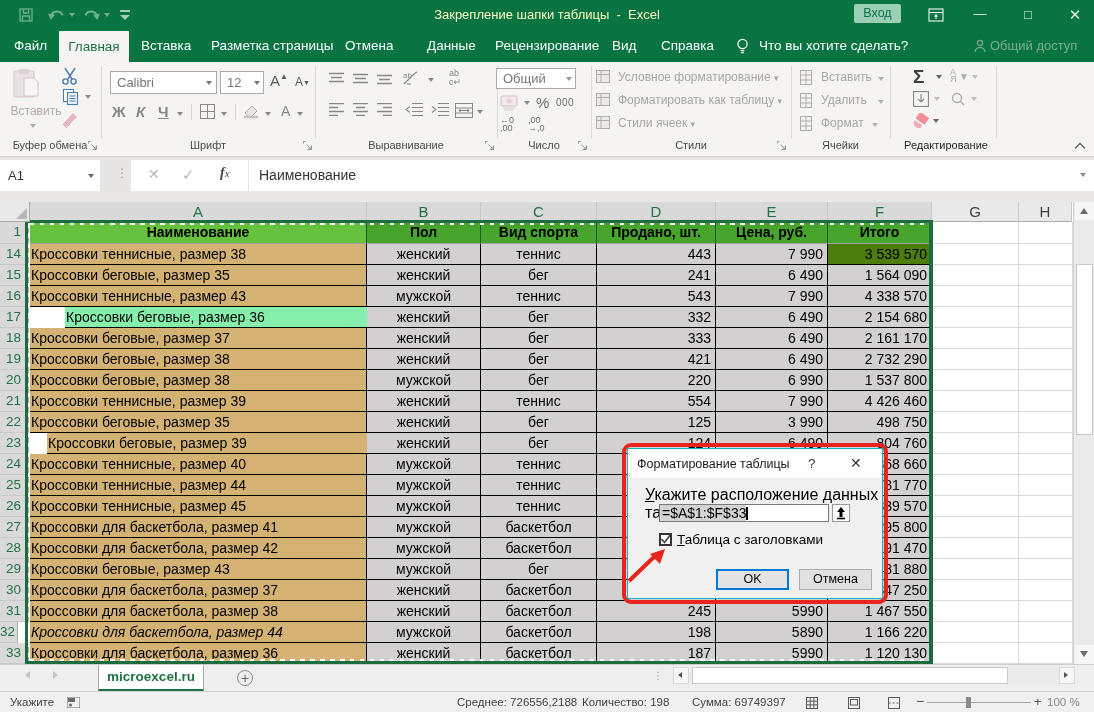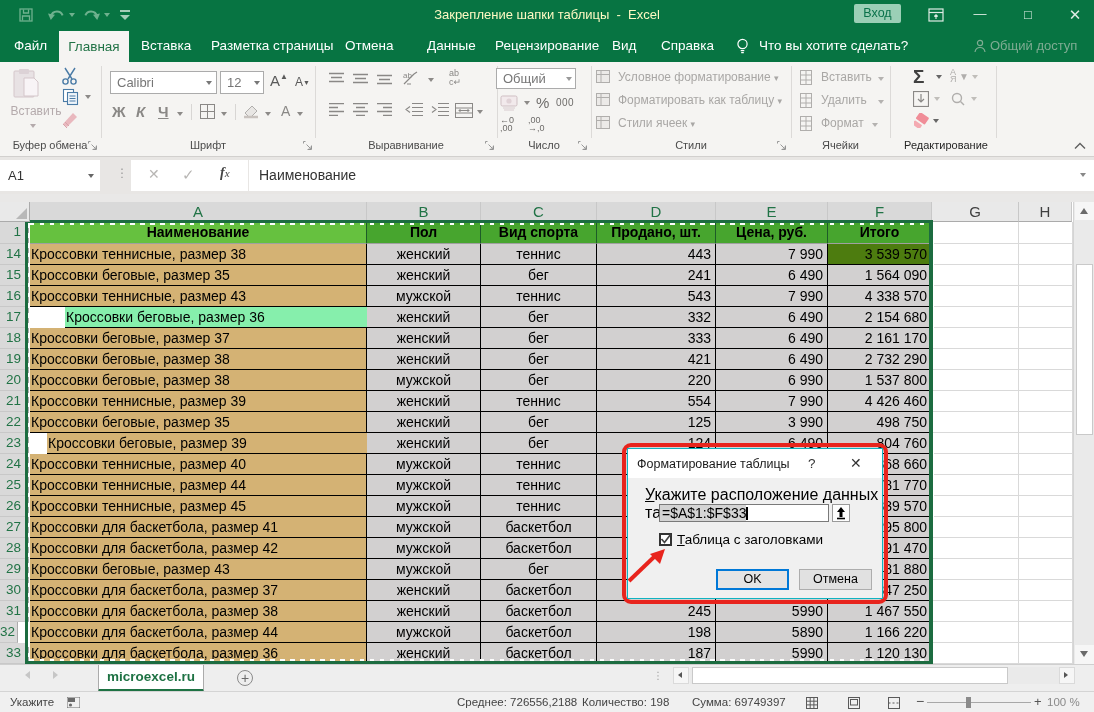--- a/index.html
+++ b/index.html
@@ -407,21 +407,21 @@
 <div class="c cc" style="left:481px;top:580px;width:116px;height:21px;background:#d2d0d0;">баскетбол</div>
 <div class="c cr" style="left:597px;top:580px;width:119px;height:21px;background:#d2d0d0;">225</div>
 <div class="c cr" style="left:716px;top:580px;width:112px;height:21px;background:#d2d0d0;">5990</div>
 <div class="c cr" style="left:828px;top:580px;width:104px;height:21px;background:#d2d0d0;">1 347 250</div>
 <div class="c ca" style="left:30px;top:601px;width:337px;height:21px;background:#d4b274;">Кроссовки для баскетбола, размер 38</div>
 <div class="c cc" style="left:367px;top:601px;width:114px;height:21px;background:#d2d0d0;">женский</div>
 <div class="c cc" style="left:481px;top:601px;width:116px;height:21px;background:#d2d0d0;">баскетбол</div>
 <div class="c cr" style="left:597px;top:601px;width:119px;height:21px;background:#d2d0d0;">245</div>
 <div class="c cr" style="left:716px;top:601px;width:112px;height:21px;background:#d2d0d0;">5990</div>
 <div class="c cr" style="left:828px;top:601px;width:104px;height:21px;background:#d2d0d0;">1 467 550</div>
-<div class="c ca" style="left:30px;top:622px;width:337px;height:21px;background:#d4b274;">Кроссовки для баскетбола, размер 44</div>
+<div class="c ca" style="left:30px;top:622px;width:337px;height:21px;background:#d4b274;font-style:italic;">Кроссовки для баскетбола, размер 44</div>
 <div class="c cc" style="left:367px;top:622px;width:114px;height:21px;background:#d2d0d0;">мужской</div>
 <div class="c cc" style="left:481px;top:622px;width:116px;height:21px;background:#d2d0d0;">баскетбол</div>
 <div class="c cr" style="left:597px;top:622px;width:119px;height:21px;background:#d2d0d0;">198</div>
 <div class="c cr" style="left:716px;top:622px;width:112px;height:21px;background:#d2d0d0;">5890</div>
 <div class="c cr" style="left:828px;top:622px;width:104px;height:21px;background:#d2d0d0;">1 166 220</div>
 <div class="c ca" style="left:30px;top:643px;width:337px;height:21px;background:#d4b274;">Кроссовки для баскетбола, размер 36</div>
 <div class="c cc" style="left:367px;top:643px;width:114px;height:21px;background:#d2d0d0;">женский</div>
 <div class="c cc" style="left:481px;top:643px;width:116px;height:21px;background:#d2d0d0;">баскетбол</div>
 <div class="c cr" style="left:597px;top:643px;width:119px;height:21px;background:#d2d0d0;">187</div>
 <div class="c cr" style="left:716px;top:643px;width:112px;height:21px;background:#d2d0d0;">5990</div>

